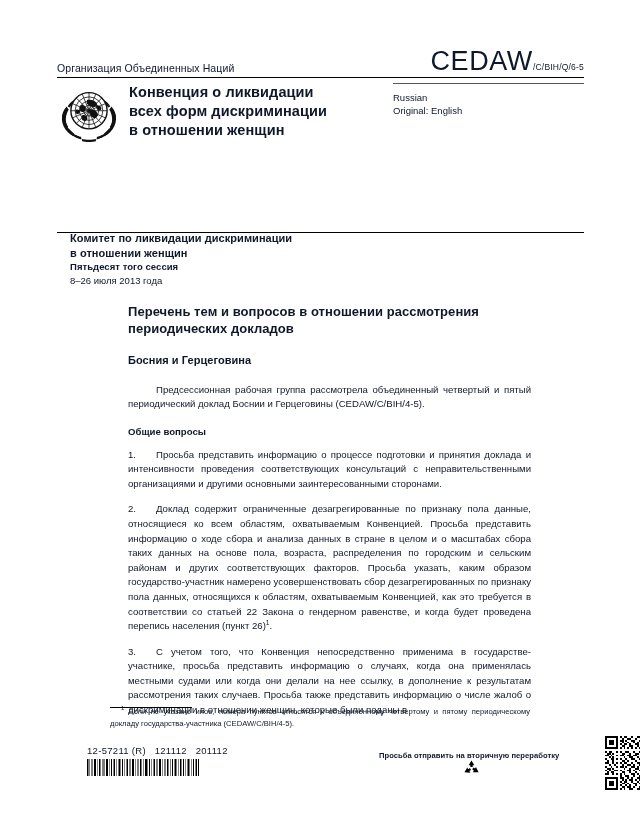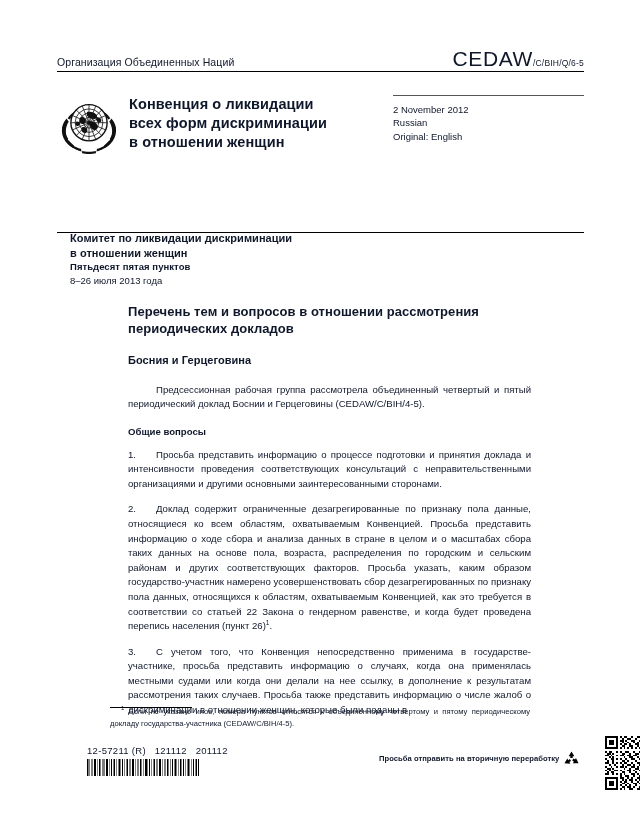--- a/index.html
+++ b/index.html
@@ -34,38 +34,38 @@
     letter-spacing: 0.1px;
     line-height: 1.1;
     white-space: nowrap;
   }
   .symbol-line {
     text-align: right;
     white-space: nowrap;
     line-height: 1;
   }
   .symbol-main {
-    font-size: 21px;
+    font-size: 27px;
     letter-spacing: 0.6px;
   }
   .symbol-suffix {
     font-size: 8.5px;
     letter-spacing: 0.2px;
     vertical-align: baseline;
   }
 
   .rule-thick {
     border: 0;
     border-top: 1.6px solid #000;
     margin: 2px 0 0 0;
   }
 
   .mast-body {
     display: flex;
-    margin-top: 23px;
+    margin-top: 5px;
   }
   .mast-left {
     display: flex;
     align-items: flex-start;
     width: 322px;
   }
   .un-emblem {
     width: 64px;
     height: 60px;
     flex: 0 0 64px;
@@ -220,20 +220,21 @@
     margin-top: 3px;
     height: 17px;
     width: 112px;
   }
   .recycle-group {
     position: absolute;
     left: 292px;
     top: 6px;
     display: flex;
     align-items: center;
+    flex-direction: column;
   }
   .recycle-text {
     font-weight: bold;
     font-size: 7.6px;
     letter-spacing: 0.05px;
     white-space: nowrap;
   }
   .recycle-icon {
     width: 17px;
     height: 15px;
@@ -313,35 +314,34 @@
         <div class="conv-title">
           <div>Конвенция о ликвидации</div>
           <div>всех форм дискриминации</div>
           <div>в отношении женщин</div>
         </div>
       </div>
 
       <div class="mast-right">
         <hr class="distr-rule">
         <div class="distr-block">
-          <div>2 November 2012</div>
           <div>Russian</div>
           <div>Original: English</div>
         </div>
       </div>
     </div>
   </div>
 
   <hr class="section-rule">
   <div class="committee">
     <div class="committee-name">
       <div>Комитет по ликвидации дискриминации</div>
       <div>в отношении женщин</div>
     </div>
-    <div class="session">Пятьдесят пятая пунктов</div>
+    <div class="session">Пятьдесят того сессия</div>
     <div class="session-dates">8–26 июля 2013 года</div>
   </div>
 
   <div class="content">
     <h1 class="doc-title">Перечень тем и вопросов в отношении рассмотрения периодических докладов</h1>
     <h2 class="country">Босния и Герцеговина</h2>
     <p class="intro">Предсессионная рабочая группа рассмотрела объединенный четвертый и пятый периодический доклад Боснии и Герцеговины (CEDAW/C/BIH/4-5).</p>
     <h3 class="subhead">Общие вопросы</h3>
 
     <p class="para">

